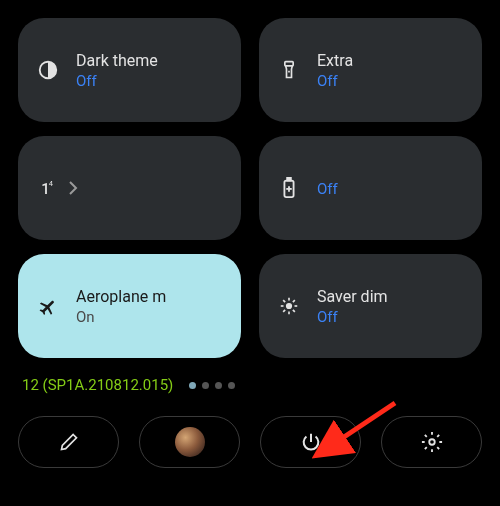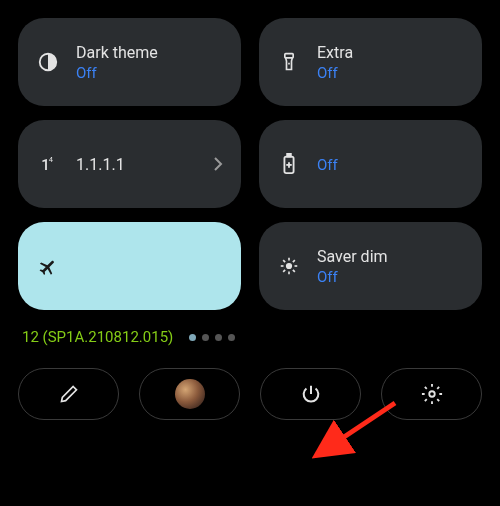--- a/index.html
+++ b/index.html
@@ -14,21 +14,21 @@
     }
     .tiles-grid {
       display: grid;
       grid-template-columns: 1fr 1fr;
       gap: 14px 18px;
       margin-bottom: 18px;
     }
     .tile {
       background: #2a2d30;
       border-radius: 26px;
-      height: 88px;
+      height: 104px;
       display: flex;
       align-items: center;
       padding: 0 18px;
       cursor: pointer;
     }
     .tile.active {
       background: #aee5ec;
     }
     .tile-icon {
       width: 24px;
@@ -150,23 +150,20 @@
     </div>
   </div>
 
   <div class="tile">
     <span class="tile-icon">
       <svg width="20" height="22" viewBox="0 0 24 24" fill="currentColor">
           <text x="4" y="19" font-size="18" font-weight="500" fill="currentColor">1</text>
           <text x="13" y="10" font-size="9" fill="currentColor">4</text>
         </svg>
     </span>
-    <div class="tile-text">
-      <div class="tile-title">1.1.1.1</div>
-    </div>
     <span class="tile-chevron">
       <svg width="10" height="16" viewBox="0 0 10 16" fill="none" stroke="currentColor" stroke-width="2">
           <path d="M2 2 L8 8 L2 14"></path>
         </svg>
     </span>
   </div>
 
   <div class="tile">
     <span class="tile-icon">
       <svg width="16" height="22" viewBox="0 0 16 24" fill="none" stroke="currentColor" stroke-width="2">
@@ -180,20 +177,24 @@
       <div class="tile-status">Off</div>
     </div>
   </div>
 
   <div class="tile active">
     <span class="tile-icon">
       <svg width="22" height="22" viewBox="0 0 24 24" fill="currentColor">
           <path d="M21 14.5 L14 12 L14 5.5 C14 4.67 13.33 4 12.5 4 S11 4.67 11 5.5 L11 12 L4 14.5 L4 16.5 L11 14.5 L11 19 L9 20.5 L9 22 L12.5 21 L16 22 L16 20.5 L14 19 L14 14.5 L21 16.5 Z" transform="rotate(45 12 12)"></path>
         </svg>
     </span>
+    <div class="tile-text">
+      <div class="tile-title">Aeroplane m</div>
+      <div class="tile-status">On</div>
+    </div>
   </div>
 
   <div class="tile">
     <span class="tile-icon">
       <svg width="22" height="22" viewBox="0 0 24 24" fill="none" stroke="currentColor" stroke-width="1.8">
           <circle cx="12" cy="12" r="2.5" fill="currentColor"></circle>
           <line x1="12" y1="3" x2="12" y2="6"></line>
           <line x1="12" y1="18" x2="12" y2="21"></line>
           <line x1="3" y1="12" x2="6" y2="12"></line>
           <line x1="18" y1="12" x2="21" y2="12"></line>

